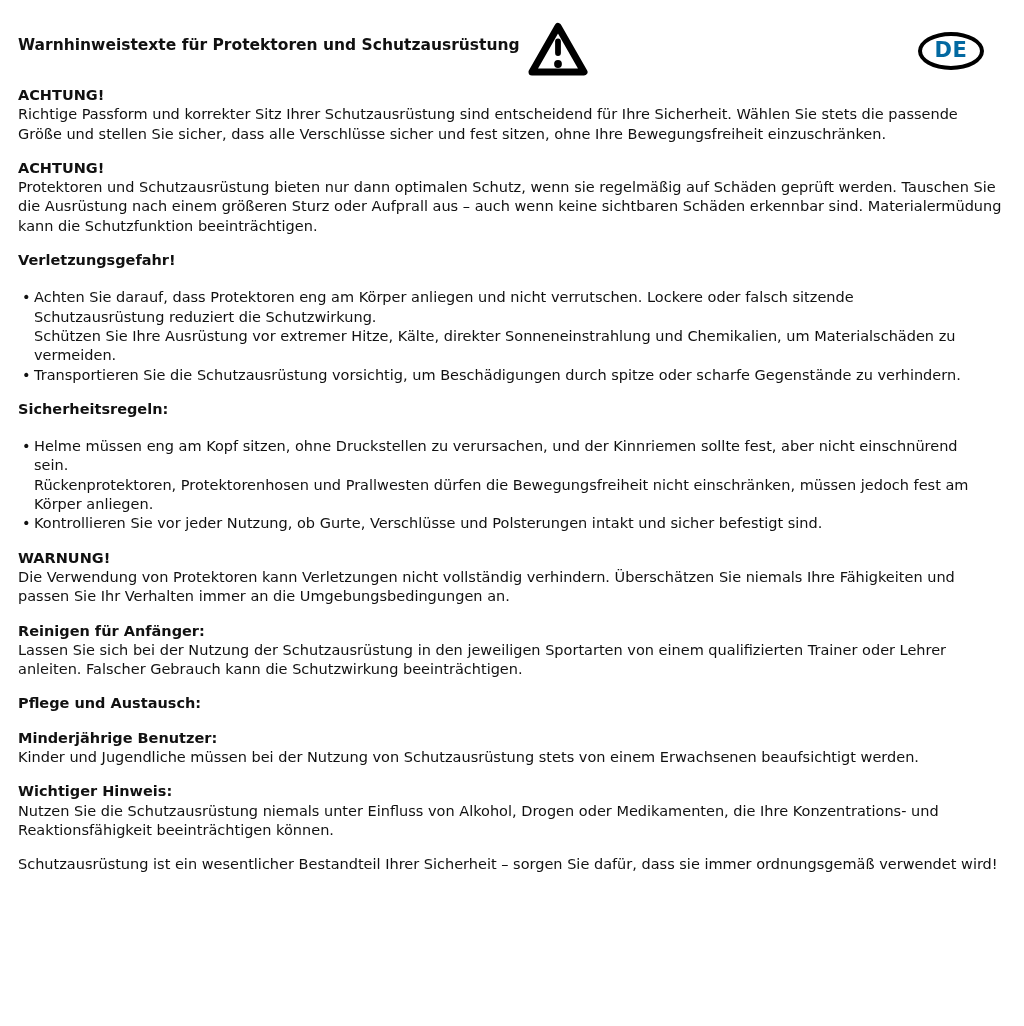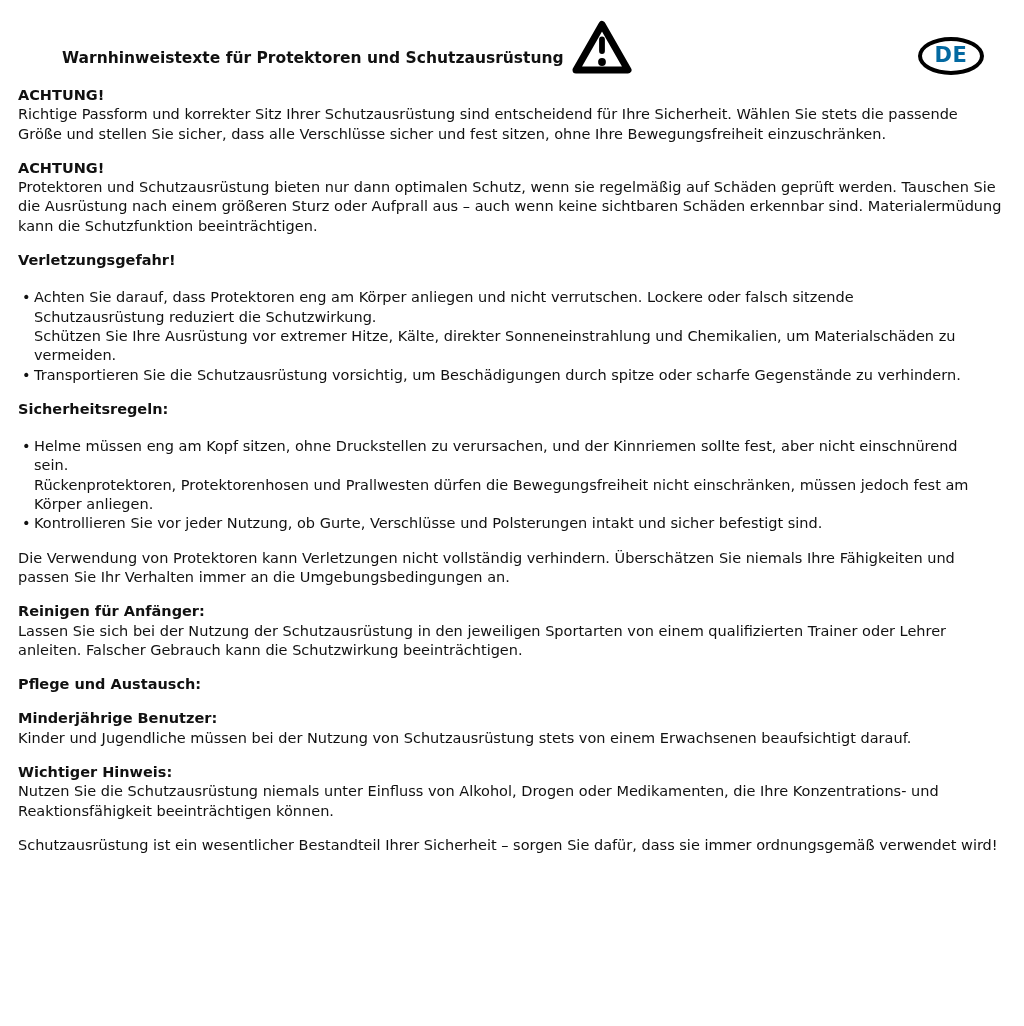--- a/index.html
+++ b/index.html
@@ -7,21 +7,21 @@
     width: 1024px; height: 1026px;
     font-family: "DejaVu Sans", "Liberation Sans", sans-serif;
     color: #111111;
     font-size: 14.5px;
     line-height: 19.3px;
     -webkit-font-smoothing: antialiased;
   }
   .page { padding: 20px 18px 40px 18px; box-sizing: border-box; }
 
   
-  .doc-header { display: flex; align-items: center; margin-bottom: 6px; height: 60px; margin-left: 44px; }
+  .doc-header { display: flex; align-items: flex-start; margin-bottom: 6px; height: 60px; }
   .doc-title { font-size: 15.5px; line-height: 19px; font-weight: bold; margin: 16px 8px 0 0; white-space: nowrap; }
   .warn-triangle { display: inline-block; margin-top: 1px; }
   .lang-badge {
     margin-left: auto; margin-right: 22px; margin-top: 12px;
     width: 58px; height: 30px;
     border: 4px solid #000; border-radius: 50%;
     display: flex; align-items: center; justify-content: center;
     font-weight: bold; font-size: 21px; letter-spacing: 0.5px; color:#0369a1;
   }
 
@@ -97,35 +97,36 @@
       <li class="bullet">
         <span class="marker">•</span>
         <span class="btext">
           <span class="line">Kontrollieren Sie vor jeder Nutzung, ob Gurte, Verschlüsse und Polsterungen intakt und sicher befestigt sind.</span>
         </span>
       </li>
     </ul>
   </section>
 
   <section class="sec">
+    <h2 class="h">WARNUNG!</h2>
     <p class="p">Die Verwendung von Protektoren kann Verletzungen nicht vollständig verhindern. Überschätzen Sie niemals Ihre Fähigkeiten und passen Sie Ihr Verhalten immer an die Umgebungsbedingungen an.</p>
   </section>
 
   <section class="sec">
     <h2 class="h">Reinigen für Anfänger:</h2>
     <p class="p">Lassen Sie sich bei der Nutzung der Schutzausrüstung in den jeweiligen Sportarten von einem qualifizierten Trainer oder Lehrer anleiten. Falscher Gebrauch kann die Schutzwirkung beeinträchtigen.</p>
   </section>
 
   <section class="sec">
     <h2 class="h">Pflege und Austausch:</h2>
   </section>
 
   <section class="sec">
     <h2 class="h">Minderjährige Benutzer:</h2>
-    <p class="p">Kinder und Jugendliche müssen bei der Nutzung von Schutzausrüstung stets von einem Erwachsenen beaufsichtigt darauf.</p>
+    <p class="p">Kinder und Jugendliche müssen bei der Nutzung von Schutzausrüstung stets von einem Erwachsenen beaufsichtigt werden.</p>
   </section>
 
   <section class="sec">
     <h2 class="h">Wichtiger Hinweis:</h2>
     <p class="p">Nutzen Sie die Schutzausrüstung niemals unter Einfluss von Alkohol, Drogen oder Medikamenten, die Ihre Konzentrations- und Reaktionsfähigkeit beeinträchtigen können.</p>
   </section>
 
   <p class="p closing">Schutzausrüstung ist ein wesentlicher Bestandteil Ihrer Sicherheit – sorgen Sie dafür, dass sie immer ordnungsgemäß verwendet wird!</p>
 
 </div>

